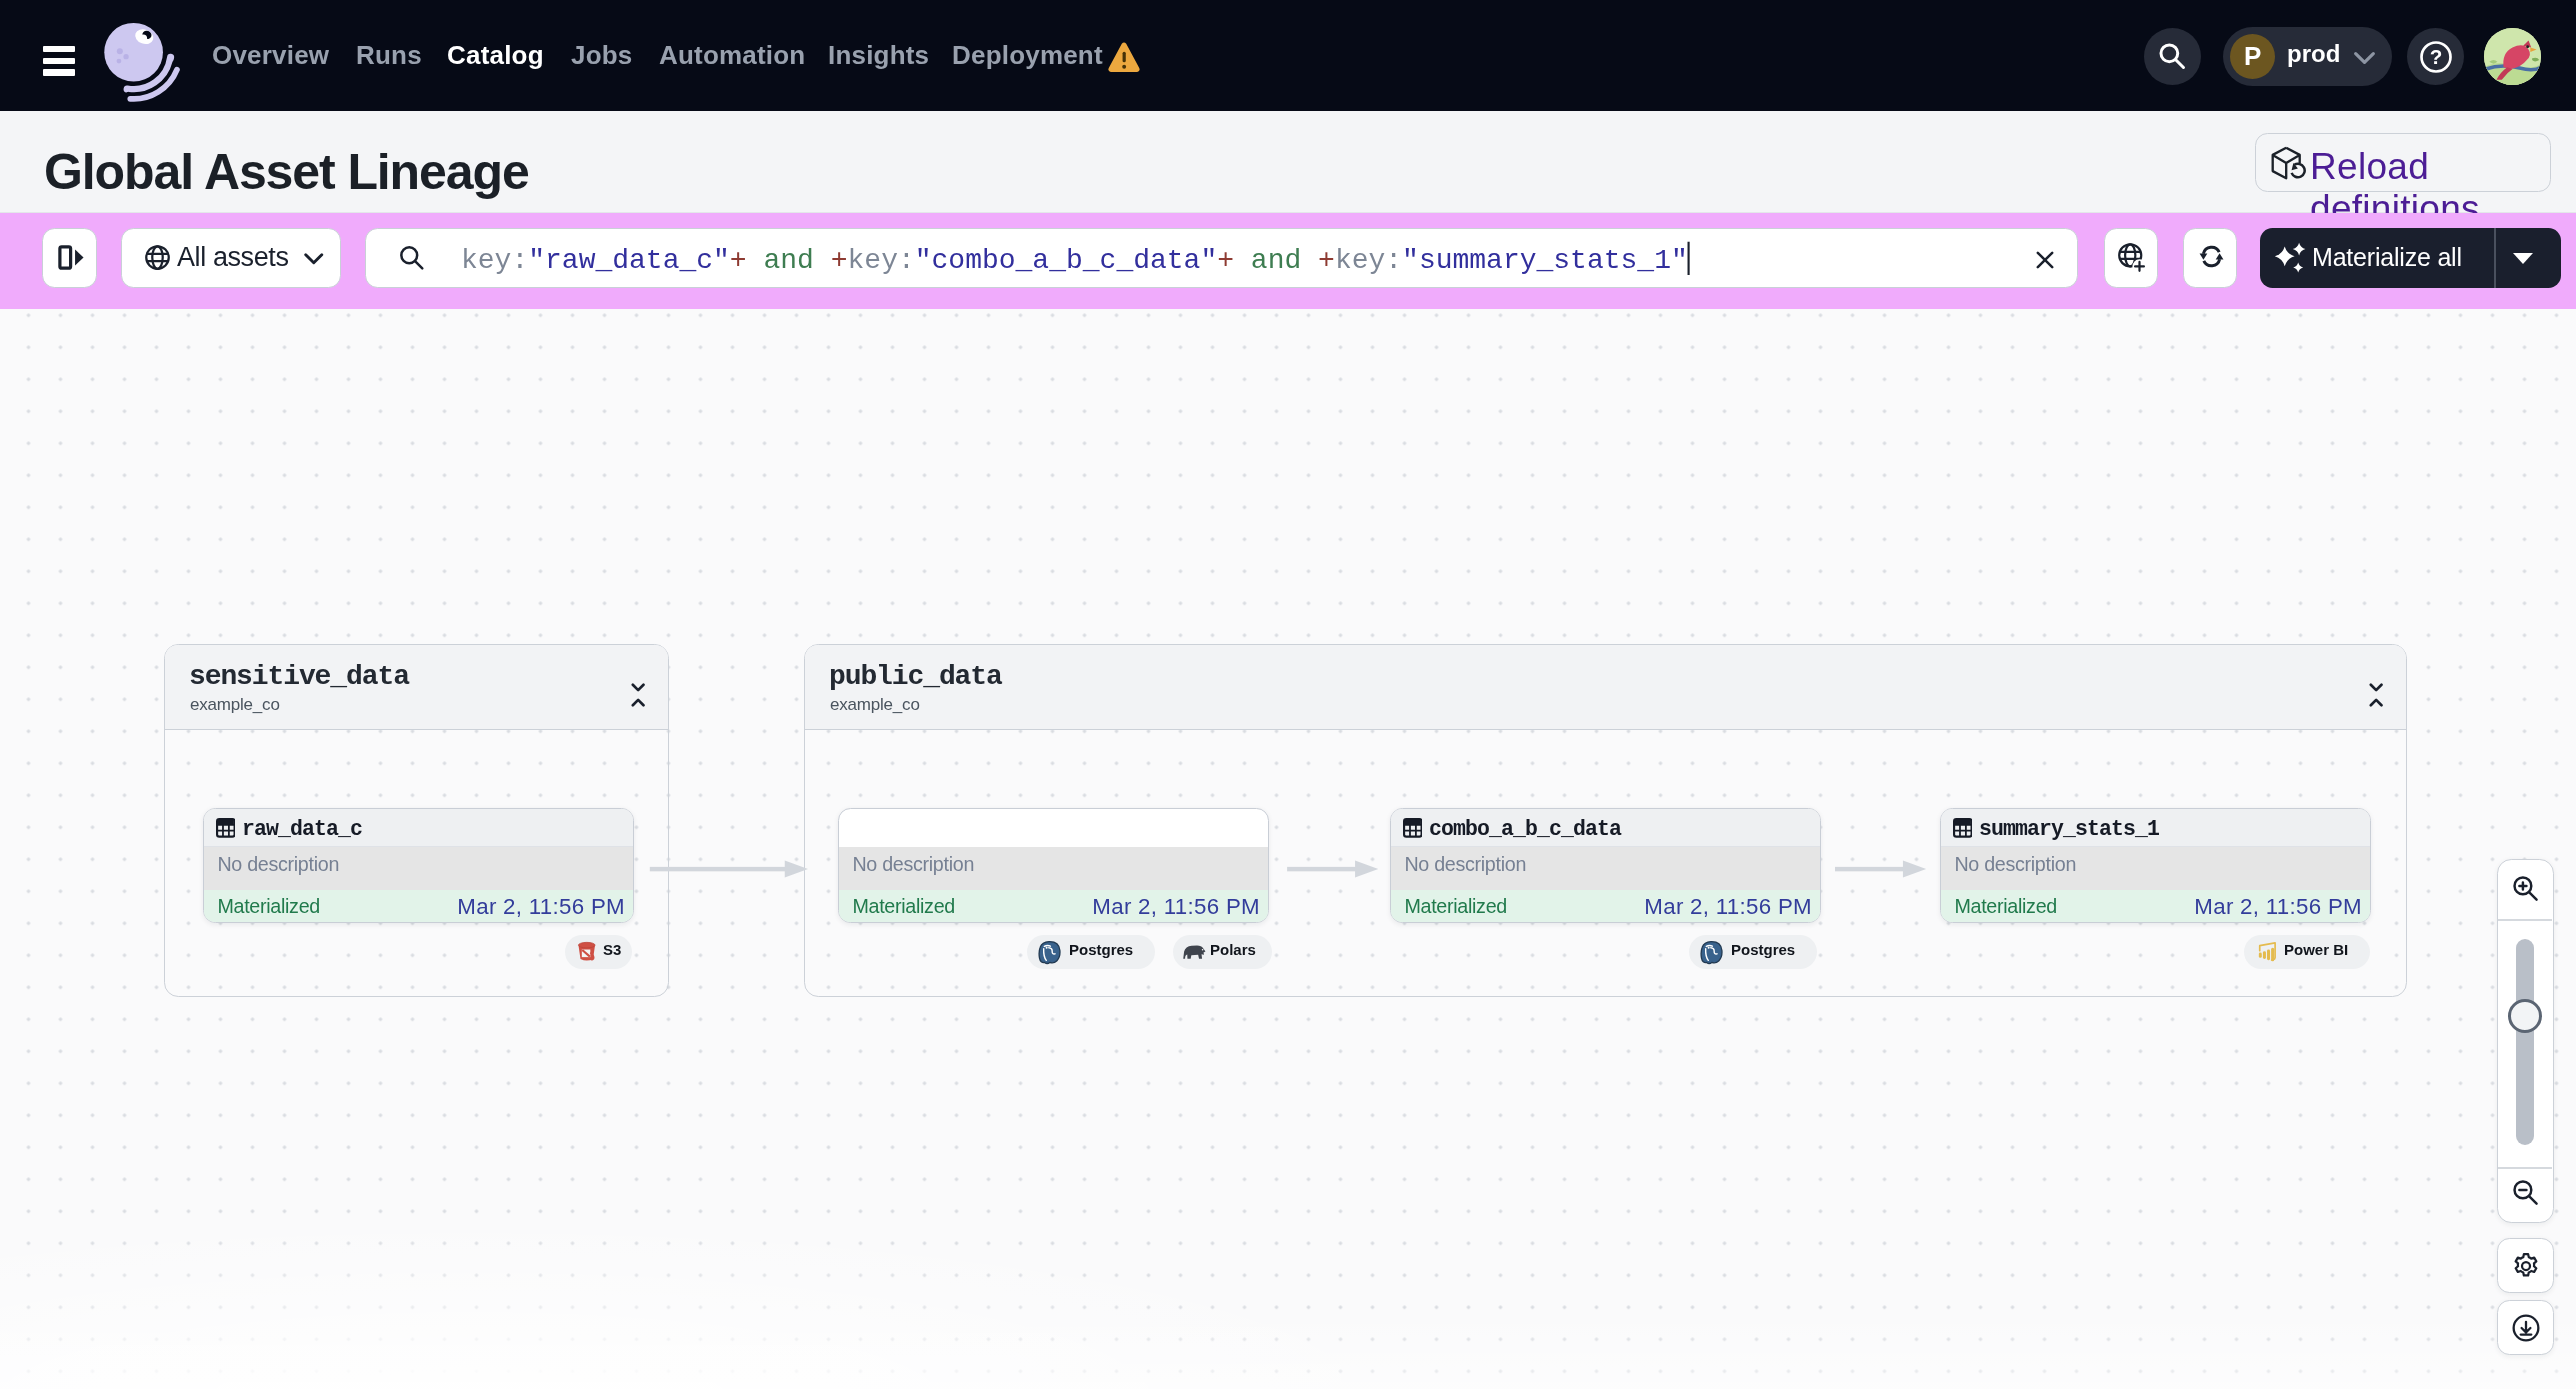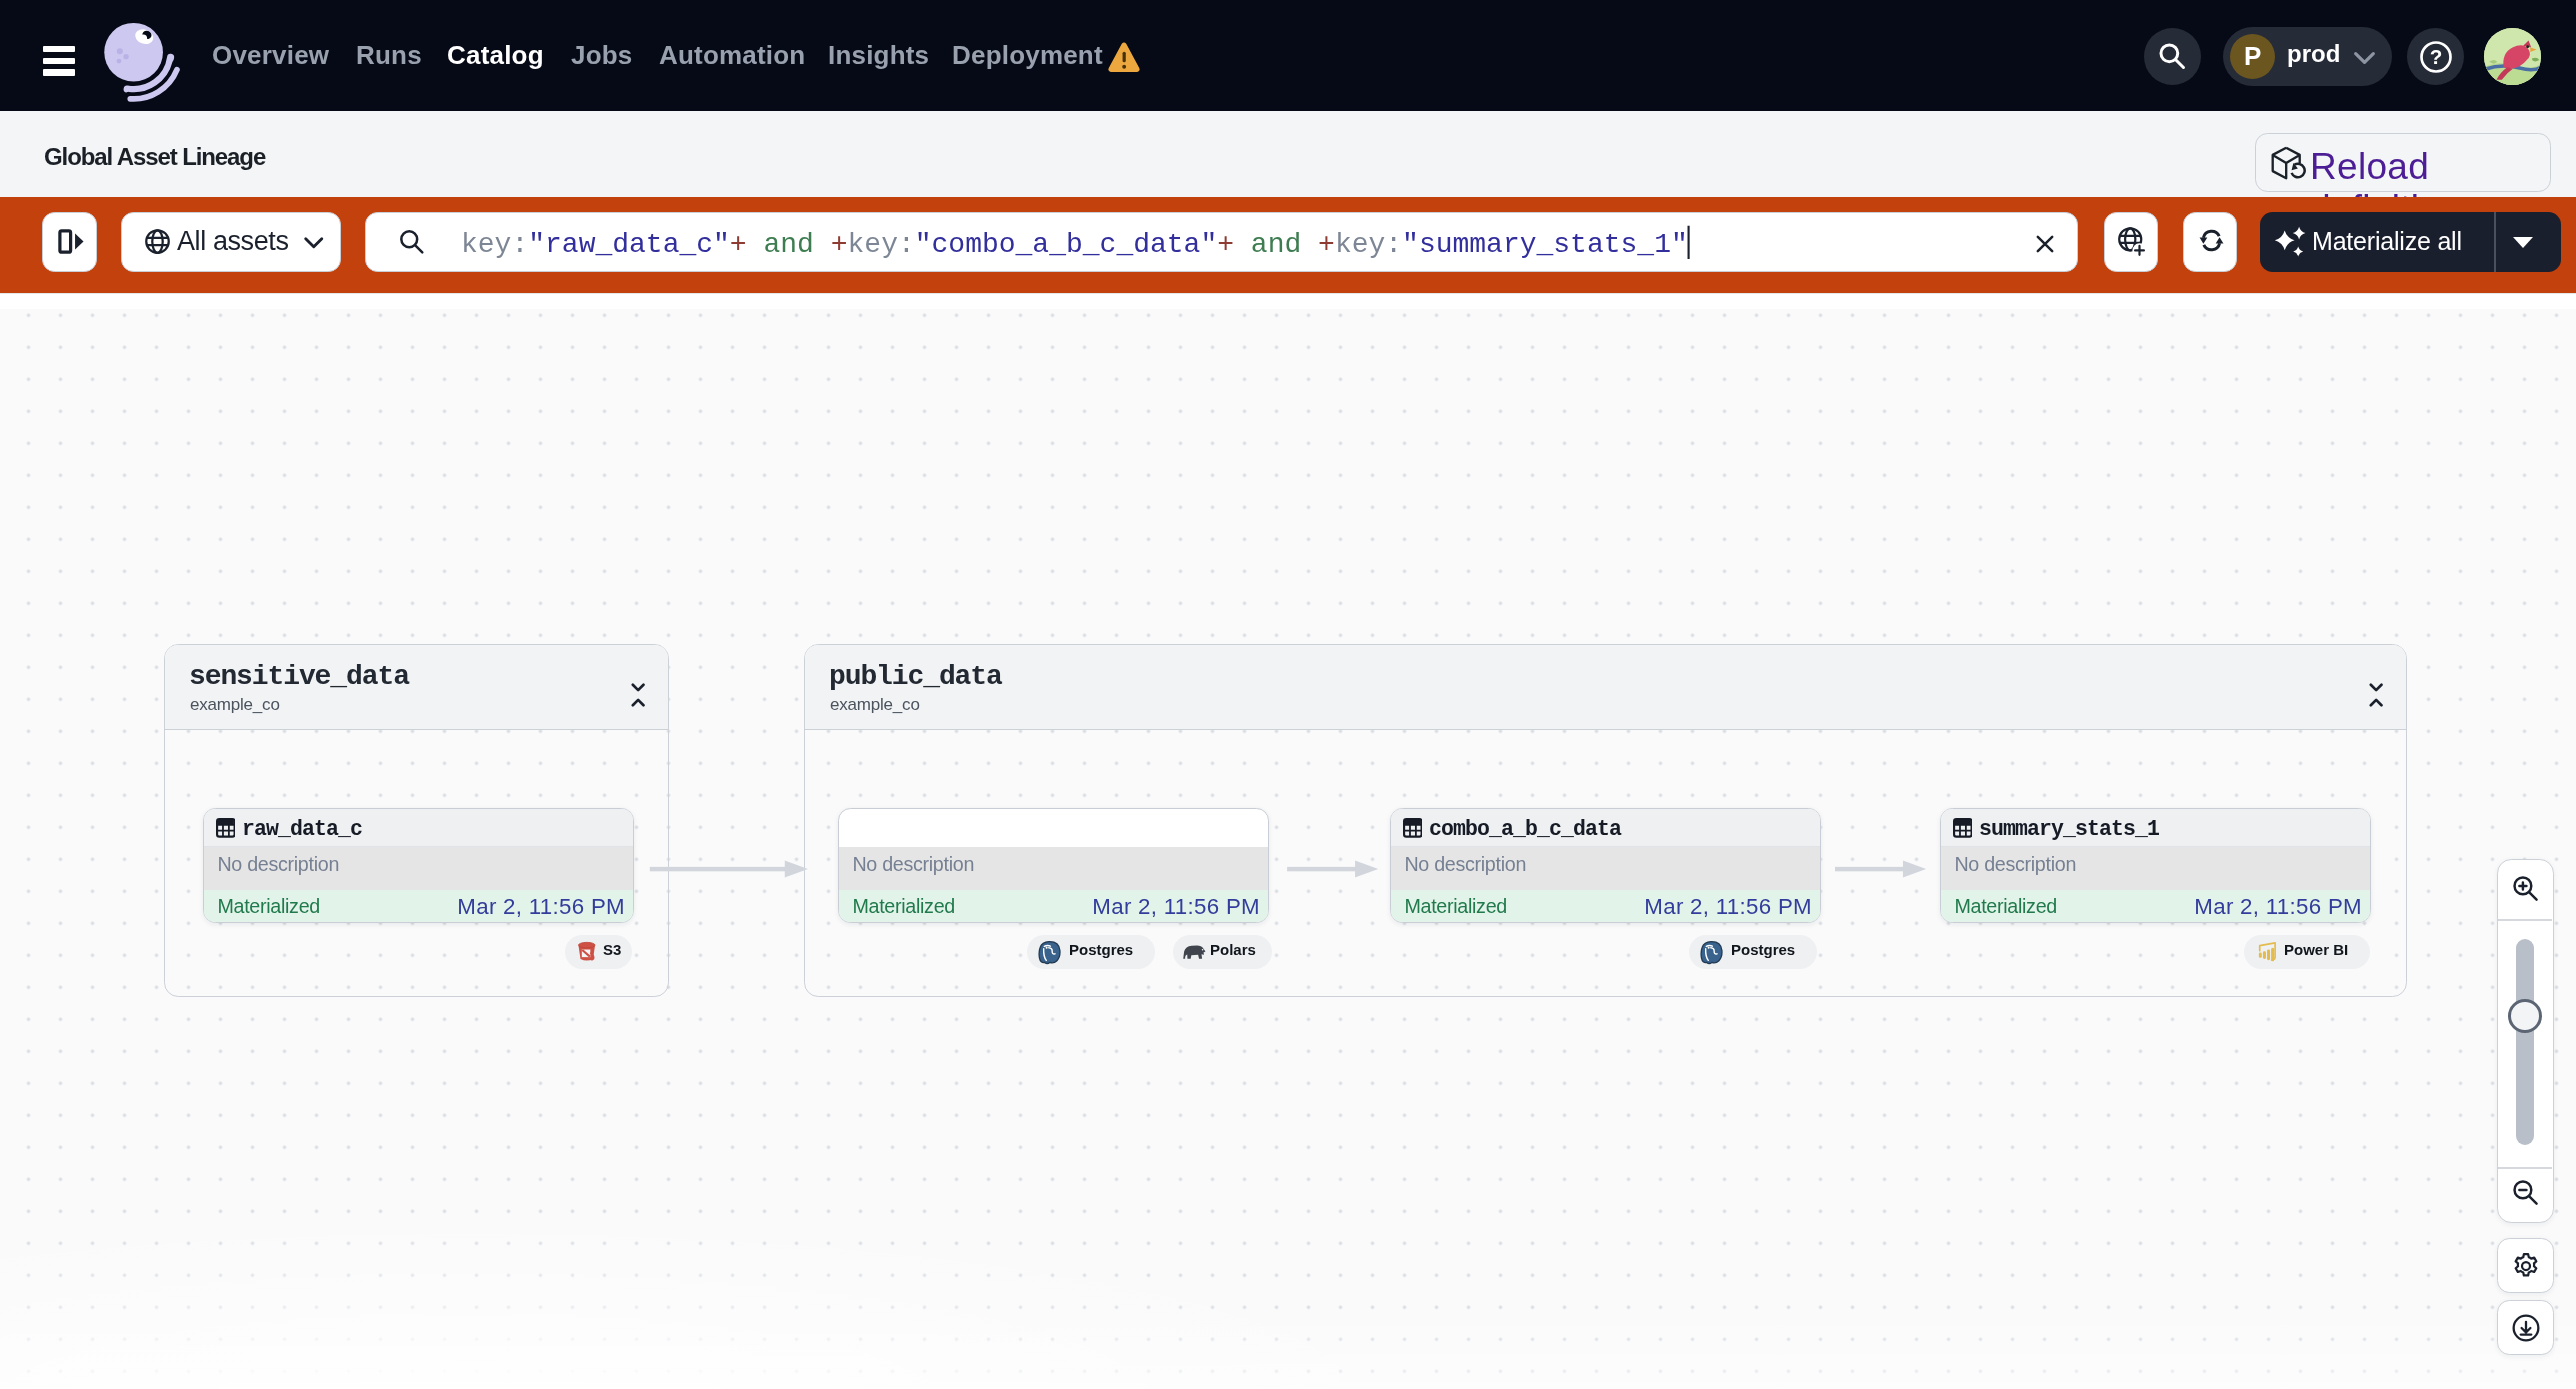--- a/index.html
+++ b/index.html
@@ -13,25 +13,25 @@
 .navitem { position:absolute; top:0; height:111px; line-height:111px; font-size:26px; font-weight:700; color:#99a1ae; letter-spacing:0.2px; }
 .navitem.active { color:#ffffff; }
 #nsearch { position:absolute; left:2144px; top:28px; width:57px; height:57px; border-radius:50%; background:#262b38; }
 #prodpill { position:absolute; left:2223px; top:27px; width:169px; height:59px; border-radius:29.5px; background:#262b38; }
 #prodcircle { position:absolute; left:7.2px; top:7.2px; width:45px; height:45px; border-radius:50%; background:#6c5620; color:#fff; font-size:26px; font-weight:700; text-align:center; line-height:45px; }
 #prodtext { position:absolute; left:64px; top:13.4px; font-size:24px; font-weight:700; color:#fff; }
 #help { position:absolute; left:2407px; top:28px; width:57px; height:57px; border-radius:50%; background:#262b38; }
 #avatar { position:absolute; left:2484px; top:28px; width:57px; height:57px; border-radius:50%; overflow:hidden; background:#cde3a9; }
 
 #titlebar { position:absolute; left:0; top:111px; width:2576px; height:102px; background:#f4f5f7; border-bottom:1.8px solid #e4e7ea; }
-#title { position:absolute; left:44px; top:32px; font-size:24px; font-weight:700; color:#1b2027; letter-spacing:-1.1px; }
+#title { position:absolute; left:44px; top:32px; font-size:50px; font-weight:700; color:#1b2027; letter-spacing:-1.1px; }
 #reload { position:absolute; left:2255px; top:21.5px; width:296px; height:59px; border:1.8px solid #ccd1d8; border-radius:12.5px; }
 #reload span { position:absolute; left:54px; top:12.5px; font-size:37px; font-weight:400; color:#4c1d95; letter-spacing:0.3px; }
 
-#filterbar { position:absolute; left:0; top:197px; width:2576px; height:97px; background:#c2410c; border-bottom:1.8px solid #e4e7ea; }
+#filterbar { position:absolute; left:0; top:213px; width:2576px; height:97px; background:#f0abfc; border-bottom:1.8px solid #e4e7ea; }
 .fbtn { position:absolute; top:15px; height:60px; border:1.8px solid #c9cfd7; border-radius:12.5px; background:#fff; }
 #fb1 { left:42px; width:55px; }
 #fball { left:121px; width:220px; }
 #fball .t { position:absolute; left:55px; top:12.5px; font-size:27px; color:#1a202c; font-weight:400; letter-spacing:-0.4px; }
 #finput { position:absolute; left:365px; top:15px; width:1713px; height:60px; border:1.8px solid #c9cfd7; border-radius:12.5px; background:#fff; }
 #ftext { position:absolute; left:95px; top:13.4px; font-size:28px; font-family:"Liberation Mono",monospace; white-space:pre; color:#7d8695; letter-spacing:0; }
 .qs { color:#322f9d; } .qp { color:#8e3b32; } .qa { color:#3e7d51; }
 #fglobe { left:2104px; width:54px; }
 #frefresh { left:2183px; width:54px; }
 #fmat { position:absolute; left:2260px; top:15px; width:301px; height:60px; border-radius:12.5px; background:#1a1f2d; }

